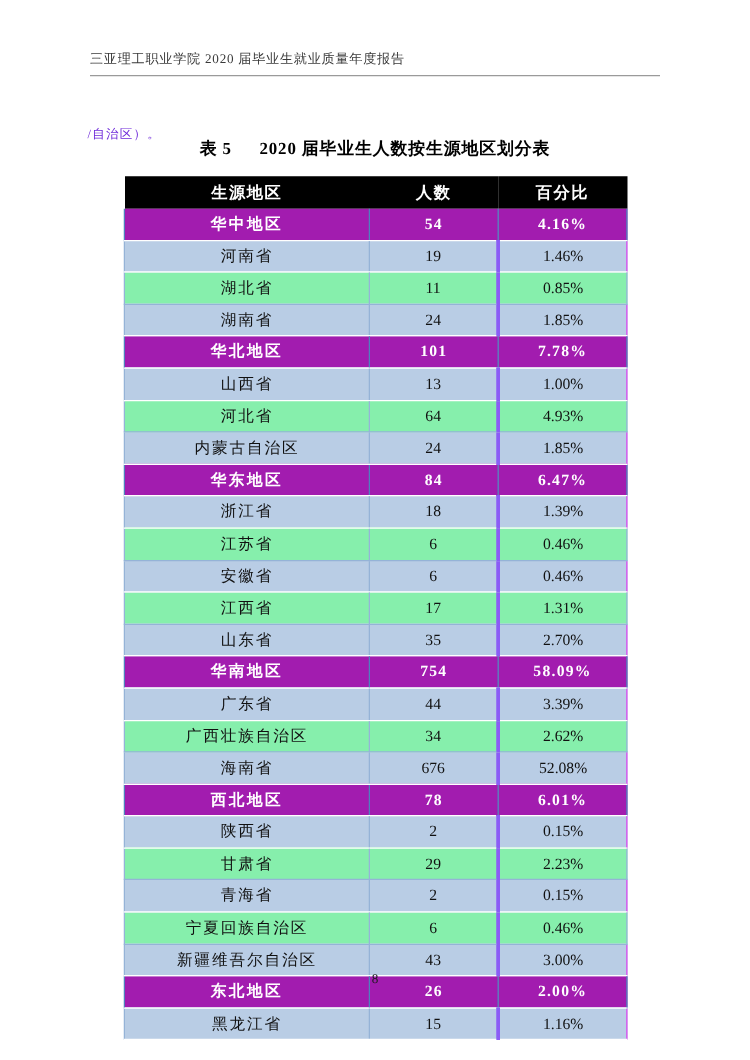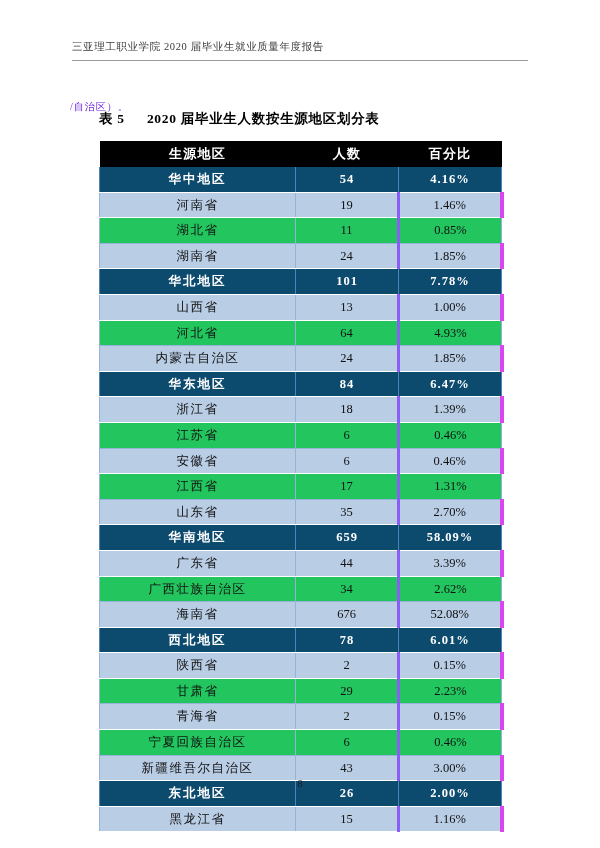--- a/index.html
+++ b/index.html
@@ -54,20 +54,21 @@
     white-space: nowrap;
     margin-top: 24px;
   }
 
   
   .table-caption {
     position: absolute;
     left: 99px;
     top: 110px;
     width: 402px;
+    text-align: center;
     font-size: 13.5px;
     font-weight: bold;
     letter-spacing: 0.7px;
     color: #000000;
     white-space: nowrap;
   }
   .table-caption .cap-gap {
     display: inline-block;
     width: 14px;
   }
@@ -103,44 +104,44 @@
     font-weight: bold;
     font-size: 13px;
     letter-spacing: 1.2px;
     height: 26px;
     line-height: 26px;
     border: none;
   }
 
   
   tr.region td {
-    background: #0c4a6e;
+    background: #a21caf;
     color: #ffffff;
     font-weight: bold;
     letter-spacing: 1px;
     border-left: 1px solid #4f81bd;
     border-right: 1px solid #4f81bd;
     border-bottom: 1px solid #ffffff;
   }
   tr.region td.col-region { letter-spacing: 2px; }
 
   
   tr.prov-shade td {
     background: #b9cde5;
     color: #111111;
     border-left: 1px solid #95b3d7;
-    border-right: 4px solid #d946ef;
+    border-right: 1px solid #d946ef;
     border-bottom: 1px solid #ffffff;
   }
   tr.prov-shade td.col-region { border-right: 1px solid #95b3d7; }
   tr.prov-shade td.col-count  { border-right: 1px solid #95b3d7; }
 
   
   tr.prov-plain td {
-    background: #22c55e;
+    background: #86efac;
     color: #111111;
     border-left: 1px solid #95b3d7;
     border-right: 1px solid #95b3d7;
     border-bottom: 1px solid #95b3d7;
     border-top: 1px solid #95b3d7;
   }
 
   tr.prov-shade td.col-region,
   tr.prov-plain td.col-region { border-right: 1px solid #95b3d7; }
   tr.prov-shade td.col-count,
@@ -255,21 +256,21 @@
           <td class="col-count">17</td>
           <td class="col-percent">1.31%</td>
         </tr>
         <tr class="prov-shade">
           <td class="col-region">山东省</td>
           <td class="col-count">35</td>
           <td class="col-percent">2.70%</td>
         </tr>
         <tr class="region">
           <td class="col-region">华南地区</td>
-          <td class="col-count">659</td>
+          <td class="col-count">754</td>
           <td class="col-percent">58.09%</td>
         </tr>
         <tr class="prov-shade">
           <td class="col-region">广东省</td>
           <td class="col-count">44</td>
           <td class="col-percent">3.39%</td>
         </tr>
         <tr class="prov-plain">
           <td class="col-region">广西壮族自治区</td>
           <td class="col-count">34</td>

